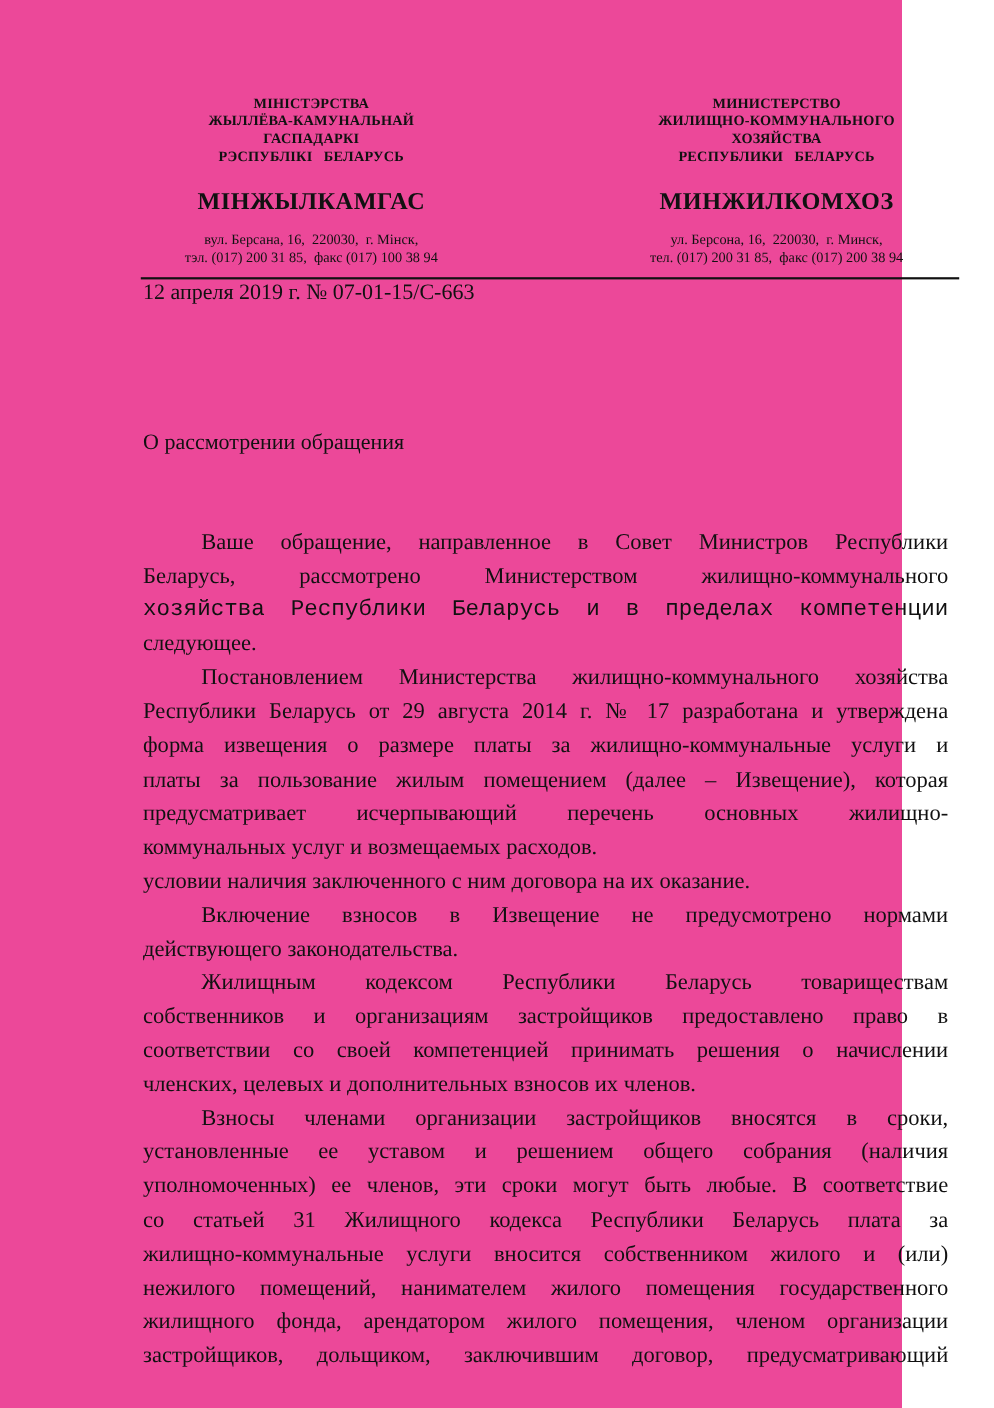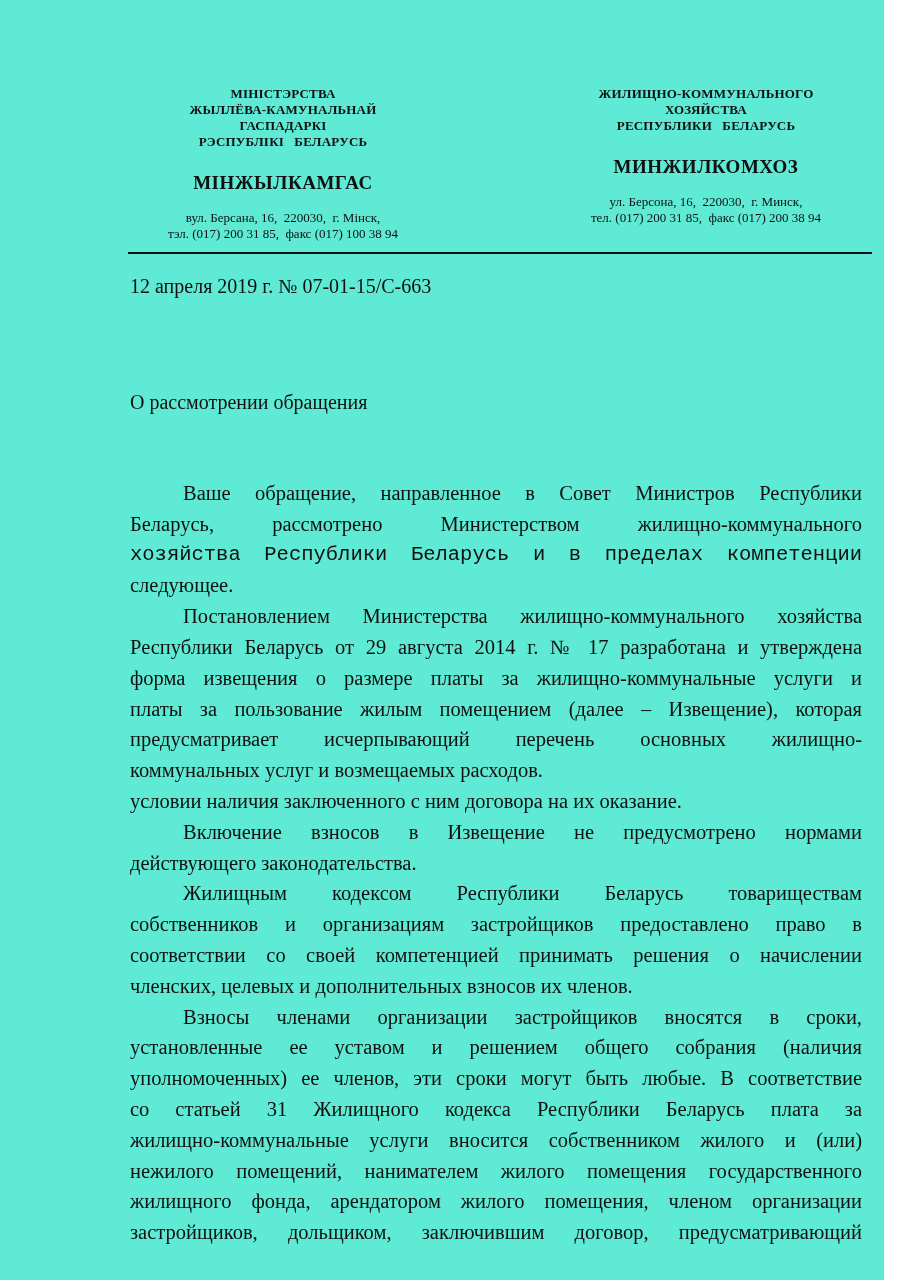--- a/index.html
+++ b/index.html
@@ -1,25 +1,25 @@
 <!DOCTYPE html>
 <html><head>
 <meta charset="utf-8">
 <style>
   html, body { margin: 0; padding: 0; background: #ffffff; }
   body { width: 904px; height: 1280px; position: relative; overflow: hidden; color: #111; }
-  .page { position: absolute; left: 0; top: 0; width: 884px; height: 1280px; background: #5eead4; }
+  .page { position: absolute; left: 0; top: 0; width: 820px; height: 1280px; background: #ec4899; }
   .hdr { position: absolute; font-family: "Liberation Serif", serif; text-align: center; }
   .hdr .org { font-weight: bold; font-size: 13px; line-height: 16px; letter-spacing: 0.2px; }
-  .hdr .abbr { font-weight: bold; font-size: 19px; line-height: 24px; margin-top: 21px; letter-spacing: 0.5px; }
+  .hdr .abbr { font-weight: bold; font-size: 22px; line-height: 24px; margin-top: 21px; letter-spacing: 0.5px; }
   .hdr .addr { font-size: 13px; line-height: 16px; margin-top: 15px; }
   #hdr-left { left: 128px; top: 86px; width: 310px; }
   #hdr-right { left: 540px; top: 86px; width: 332px; }
   .rule { position: absolute; left: 128px; top: 252px; width: 744px; height: 1.5px; background: #111; }
-  .doc-ref { position: absolute; left: 130px; top: 254px; font-family: "Liberation Serif", serif; font-size: 20px; line-height: 24px; margin-top: 20px; }
+  .doc-ref { position: absolute; left: 130px; top: 254px; font-family: "Liberation Serif", serif; font-size: 20px; line-height: 24px; }
   .subject { position: absolute; left: 130px; top: 390px; font-family: "Liberation Serif", serif; font-size: 20px; line-height: 24px; }
   .body { position: absolute; left: 130px; top: 478px; width: 732px; font-family: "Liberation Serif", serif; font-size: 20.5px; line-height: 30.8px; }
   .ln { display: block; height: 30.8px; text-align: justify; text-align-last: justify; white-space: nowrap; overflow: visible; }
   .ln.last { text-align-last: left; }
   .ln.first { text-indent: 53px; }
 </style>
 </head>
 <body>
 
 <div class="page">
@@ -33,20 +33,21 @@
     </div>
     <div class="abbr">МІНЖЫЛКАМГАС</div>
     <div class="addr">
       <div style="white-space:pre">вул. Берсана, 16,  220030,  г. Мінск,</div>
       <div style="white-space:pre">тэл. (017) 200 31 85,  факс (017) 100 38 94</div>
     </div>
   </div>
 
   <div class="hdr" id="hdr-right">
     <div class="org">
+      <div>МИНИСТЕРСТВО</div>
       <div>ЖИЛИЩНО-КОММУНАЛЬНОГО</div>
       <div>ХОЗЯЙСТВА</div>
       <div style="white-space:pre">РЕСПУБЛИКИ   БЕЛАРУСЬ</div>
     </div>
     <div class="abbr">МИНЖИЛКОМХОЗ</div>
     <div class="addr">
       <div style="white-space:pre">ул. Берсона, 16,  220030,  г. Минск,</div>
       <div style="white-space:pre">тел. (017) 200 31 85,  факс (017) 200 38 94</div>
     </div>
   </div>

